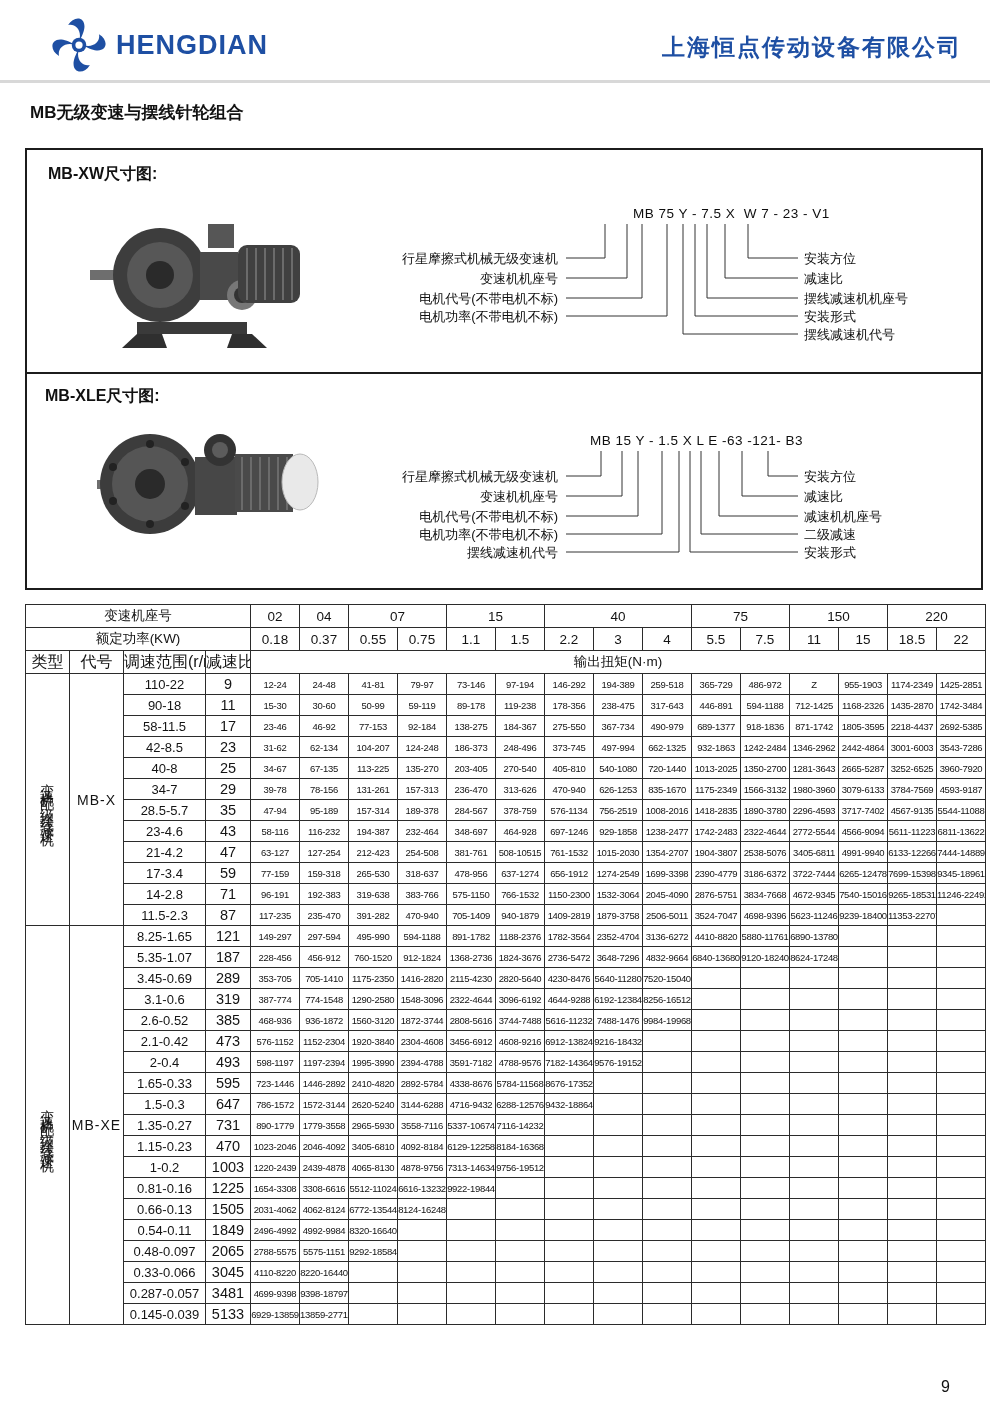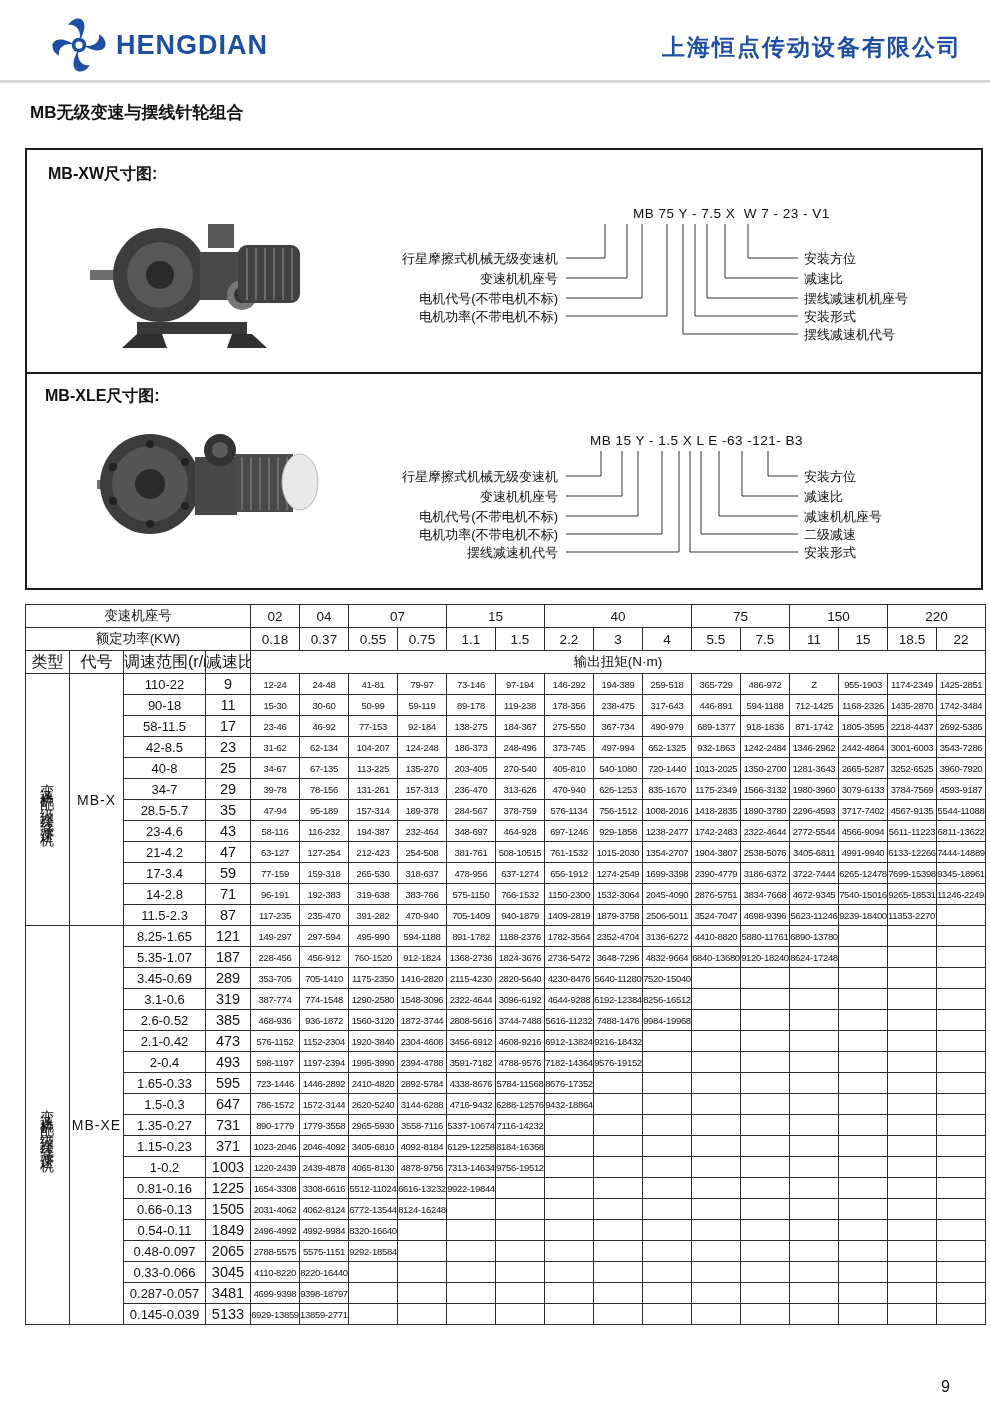--- a/index.html
+++ b/index.html
@@ -347,21 +347,21 @@
       <tr>
         <td class="t-range">28.5-5.7</td>
         <td class="t-ratio">35</td>
         <td class="t-torque">47-94</td>
         <td class="t-torque">95-189</td>
         <td class="t-torque">157-314</td>
         <td class="t-torque">189-378</td>
         <td class="t-torque">284-567</td>
         <td class="t-torque">378-759</td>
         <td class="t-torque">576-1134</td>
-        <td class="t-torque">756-1512</td>
+        <td class="t-torque">756-2519</td>
         <td class="t-torque">1008-2016</td>
         <td class="t-torque">1418-2835</td>
         <td class="t-torque">1890-3780</td>
         <td class="t-torque">2296-4593</td>
         <td class="t-torque">3717-7402</td>
         <td class="t-torque">4567-9135</td>
         <td class="t-torque">5544-11088</td>
       </tr>
       <tr>
         <td class="t-range">23-4.6</td>
@@ -647,21 +647,21 @@
         <td class="t-torque"></td>
         <td class="t-torque"></td>
         <td class="t-torque"></td>
         <td class="t-torque"></td>
         <td class="t-torque"></td>
         <td class="t-torque"></td>
         <td class="t-torque"></td>
       </tr>
       <tr>
         <td class="t-range">1.15-0.23</td>
-        <td class="t-ratio">371</td>
+        <td class="t-ratio">470</td>
         <td class="t-torque">1023-2046</td>
         <td class="t-torque">2046-4092</td>
         <td class="t-torque">3405-6810</td>
         <td class="t-torque">4092-8184</td>
         <td class="t-torque">6129-12258</td>
         <td class="t-torque">8184-16368</td>
         <td class="t-torque"></td>
         <td class="t-torque"></td>
         <td class="t-torque"></td>
         <td class="t-torque"></td>

